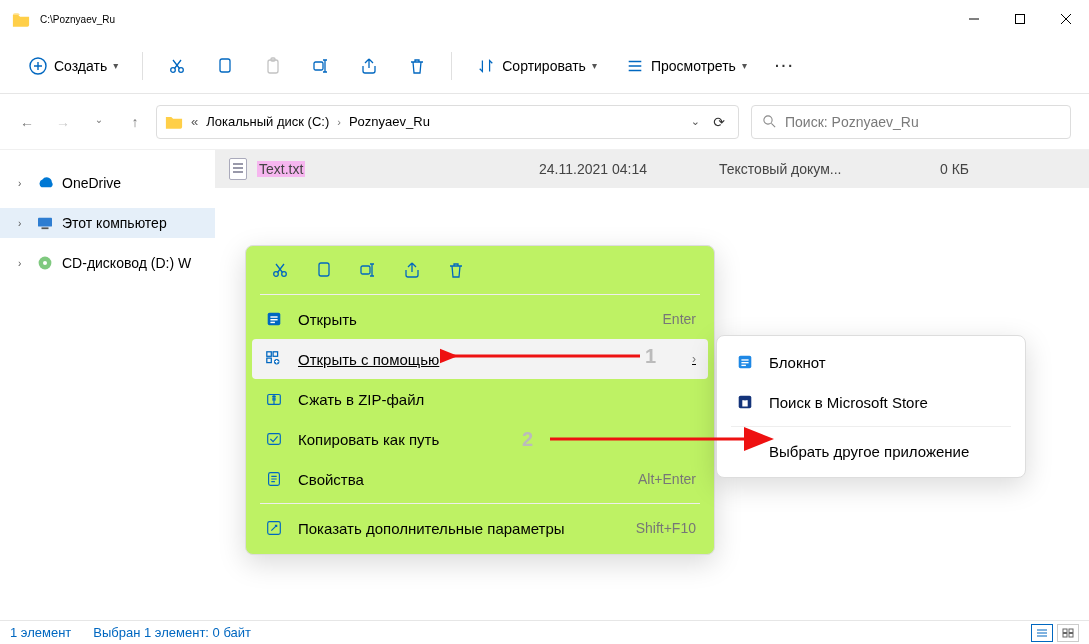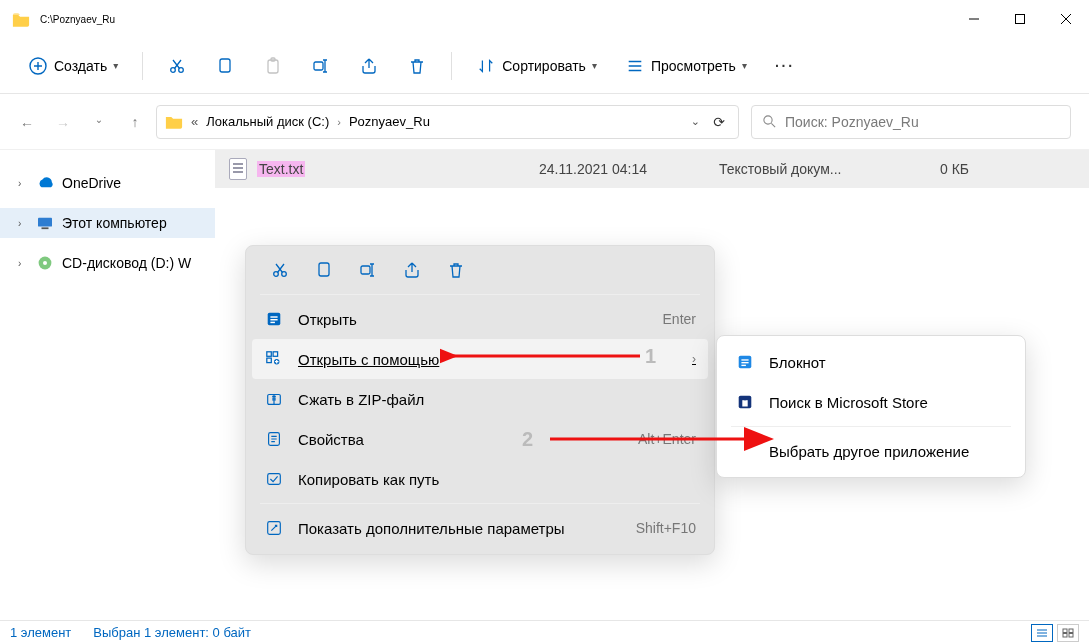--- a/index.html
+++ b/index.html
@@ -43,21 +43,21 @@
 .colh { display:flex; align-items:center; gap:6px; }
 .filerow { display: grid; grid-template-columns: 310px 180px 150px 120px; padding: 8px 14px; background: #eeeeee; align-items: center; }
 .filecell { font-size: 14px; color: #444; }
 .fname { display:flex; align-items:center; gap:10px; }
 .fname .ficon { width: 18px; height: 22px; background: #fff; border: 1px solid #aab; border-radius: 2px; position:relative; }
 .fname .ficon::after { content:""; position:absolute; left:3px; right:3px; top:4px; height:2px; background:#99a; box-shadow: 0 4px 0 #99a, 0 8px 0 #99a; }
 .hl { background: #f6b6ef; padding: 0 2px; }
 .tar { text-align:right; padding-right:20px; }
 
 
-.ctx { position: absolute; left: 245px; top: 245px; width: 470px; background: #e5e5e5; border: 1px solid #ddd; border-radius: 8px; box-shadow: 0 8px 28px rgba(0,0,0,.15); padding: 6px; }
+.ctx { position: absolute; left: 245px; top: 245px; width: 470px; background: #bef264; border: 1px solid #ddd; border-radius: 8px; box-shadow: 0 8px 28px rgba(0,0,0,.15); padding: 6px; }
 .ctxrow { display:flex; align-items:center; gap:14px; padding: 10px 12px; border-radius: 4px; }
 .ctxrow.hl2 { background: #f3f3f3; text-decoration: underline; }
 .ctxico { width: 20px; height:20px; display:flex; align-items:center; justify-content:center; color:#0067c0; }
 .ctxlbl { flex:1; font-size:15px; }
 .ctxhint { color:#777; font-size:14px; }
 .ctxsep { height:1px; background:#eee; margin:4px 8px; }
 .ctxrowtop { display:flex; gap:24px; padding:8px 18px 10px 18px; }
 .ctxarrow { color:#777; font-size:12px; }
 
 
@@ -325,35 +325,35 @@
         <svg width="18" height="18" viewBox="0 0 20 20" fill="none" stroke="#0067c0" stroke-width="1.3">
           <rect x="3" y="5" width="14" height="11" rx="1.5"></rect>
           <path d="M10 5v11M8 7h4M8 9h4M8 11h4"></path>
         </svg>
       </span>
     <span class="ctxlbl">Сжать в ZIP-файл</span>
   </div>
   <div class="ctxrow">
     <span class="ctxico">
         <svg width="18" height="18" viewBox="0 0 20 20" fill="none" stroke="#0067c0" stroke-width="1.3">
+          <rect x="3" y="4" width="14" height="12" rx="2"></rect>
+          <path d="M6 10l3 3 5-6"></path>
+        </svg>
+      </span>
+    <span class="ctxlbl">Копировать как путь</span>
+  </div>
+  <div class="ctxrow">
+    <span class="ctxico">
+        <svg width="18" height="18" viewBox="0 0 20 20" fill="none" stroke="#0067c0" stroke-width="1.3">
           <rect x="4" y="3" width="12" height="14" rx="2"></rect>
           <path d="M7 7h6M7 10h6M7 13h4"></path>
         </svg>
       </span>
     <span class="ctxlbl">Свойства</span>
     <span class="ctxhint">Alt+Enter</span>
-  </div>
-  <div class="ctxrow">
-    <span class="ctxico">
-        <svg width="18" height="18" viewBox="0 0 20 20" fill="none" stroke="#0067c0" stroke-width="1.3">
-          <rect x="3" y="4" width="14" height="12" rx="2"></rect>
-          <path d="M6 10l3 3 5-6"></path>
-        </svg>
-      </span>
-    <span class="ctxlbl">Копировать как путь</span>
   </div>
   <div class="ctxsep"></div>
   <div class="ctxrow">
     <span class="ctxico">
         <svg width="18" height="18" viewBox="0 0 20 20" fill="none" stroke="#0067c0" stroke-width="1.3">
           <rect x="3" y="3" width="14" height="14" rx="2"></rect>
           <path d="M7 13l6-6M11 7h2v2"></path>
         </svg>
       </span>
     <span class="ctxlbl">Показать дополнительные параметры</span>

